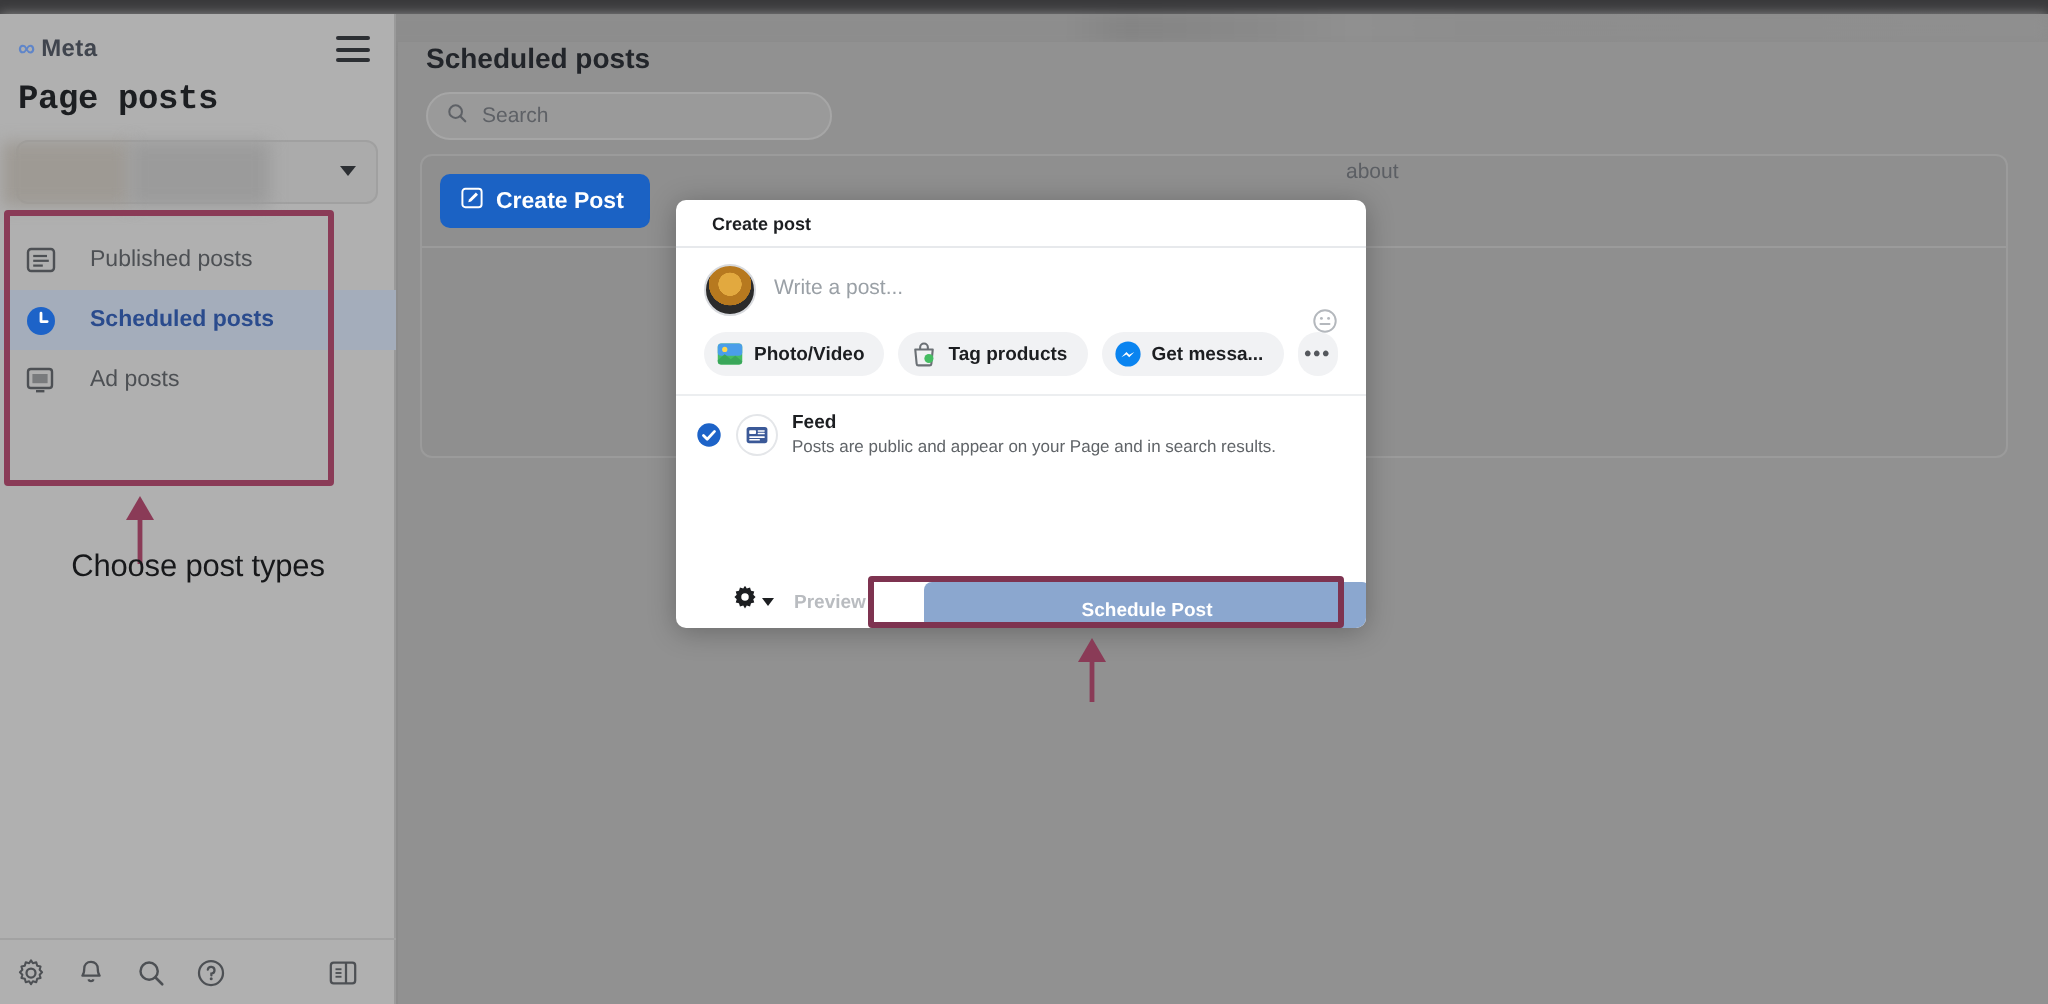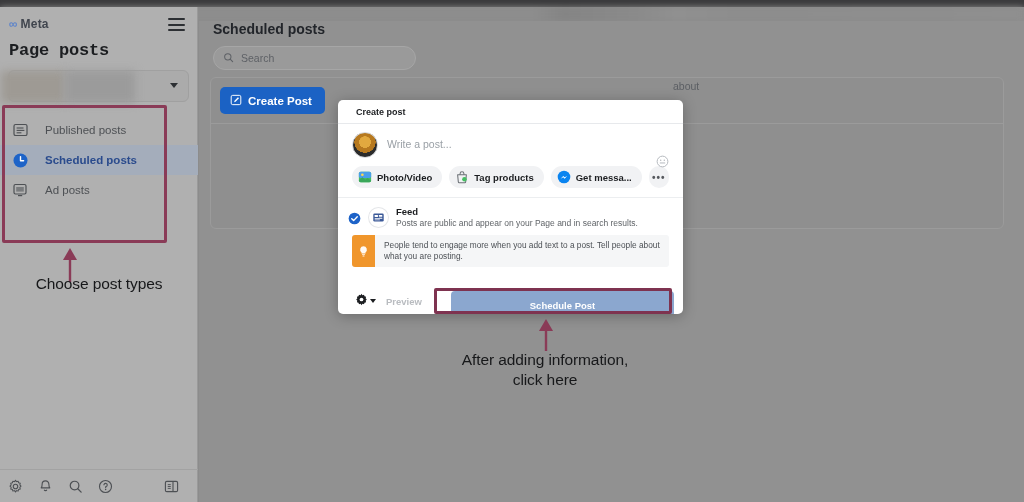--- a/index.html
+++ b/index.html
@@ -168,21 +168,21 @@
   .feed-desc { font-size: 8.5px; color: #606468; margin-top: 1px; }
 
   .tip-row { display: flex; margin: 0 14px; border-radius: 3px; overflow: hidden;
     background: #f5f6f7; }
   .tip-ico { width: 23px; flex: 0 0 23px; background: #f0962c;
     display: flex; align-items: center; justify-content: center; }
   .tip-txt { font-size: 8.3px; color: #4c5055; line-height: 1.35;
     padding: 5px 8px 5px 9px; }
 
   .modal-foot {
-    position: absolute; left: 5px; bottom: 0; width: 345px; height: 26px;
+    position: absolute; left: 16px; bottom: 0; width: 345px; height: 26px;
     display: flex; align-items: center; padding-left: 12px; gap: 10px;
   }
   .gear-wrap { display: flex; align-items: center; gap: 2px; }
   .gear-caret { width:0;height:0;border-left:3.5px solid transparent;
     border-right:3.5px solid transparent;border-top:4.5px solid #1c1e21; }
   .preview-btn { font-size: 9.5px; font-weight: 700; color: #b9bcc0; }
   .schedule-btn {
     position: absolute; left: 108px; top: 3px; width: 223px; height: 28px;
     background: #8ba7cf; border-radius: 4px; color: #ffffff;
     display: flex; align-items: center; justify-content: center;
@@ -417,30 +417,20 @@
           <rect x="3.2" y="8.8" width="9.6" height="1" rx=".4" fill="#ffffff"></rect>
           <rect x="3.2" y="10.4" width="6.6" height="1" rx=".4" fill="#ffffff"></rect>
         </svg>
       </span>
       <span class="feed-txt">
         <span class="feed-title" style="display:block">Feed</span>
         <span class="feed-desc" style="display:block">Posts are public and appear on your Page and in search results.</span>
       </span>
     </div>
 
-    <div class="tip-row">
-      <span class="tip-ico">
-        <svg width="11" height="13" viewBox="0 0 14 16">
-          <path d="M7 1.4 a4.3 4.3 0 0 0-2.6 7.7 v1.5 h5.2 V9.1 A4.3 4.3 0 0 0 7 1.4z" fill="#ffffff" opacity=".95"></path>
-          <rect x="5" y="11.4" width="4" height="1.2" rx=".5" fill="#ffffff" opacity=".95"></rect>
-          <rect x="5.6" y="13.2" width="2.8" height="1.1" rx=".5" fill="#ffffff" opacity=".95"></rect>
-        </svg>
-      </span>
-      <span class="tip-txt">People tend to engage more when you add text to a post. Tell people about what you are posting.</span>
-    </div>
 
     <div class="modal-foot">
       <span class="gear-wrap">
         <span>
           <svg width="13" height="13" viewBox="0 0 16 16">
             <circle cx="8" cy="8" r="2.5" fill="#ffffff"></circle>
             <path d="M8 1 l1.1 1.7 2-.6 .6 2 2 .5 -.6 2 1.4 1.4 -1.4 1.4 .6 2 -2 .5 -.6 2 -2-.6 -1.1 1.7 -1.1-1.7 -2 .6 -.6-2 -2-.5 .6-2 -1.4-1.4 1.4-1.4 -.6-2 2-.5 .6-2 2 .6z" fill="#1c1e21"></path>
             <circle cx="8" cy="8" r="2.3" fill="#ffffff"></circle>
           </svg>
         </span>
@@ -452,18 +442,14 @@
   </div>
 
   <div class="schedule-highlight"></div>
 
   <div class="annot2-arrow">
     <svg width="26" height="34" viewBox="0 0 26 34">
       <line x1="13" y1="33" x2="13" y2="10" stroke="#8a3b57" stroke-width="2.4"></line>
       <polygon points="13,1 20,13 6,13" fill="#8a3b57"></polygon>
     </svg>
   </div>
-  <div class="annot2-text">
-    <span style="display:block">After adding information,</span>
-    <span style="display:block">click here</span>
-  </div>
 
 </div>
 
 </body></html>

